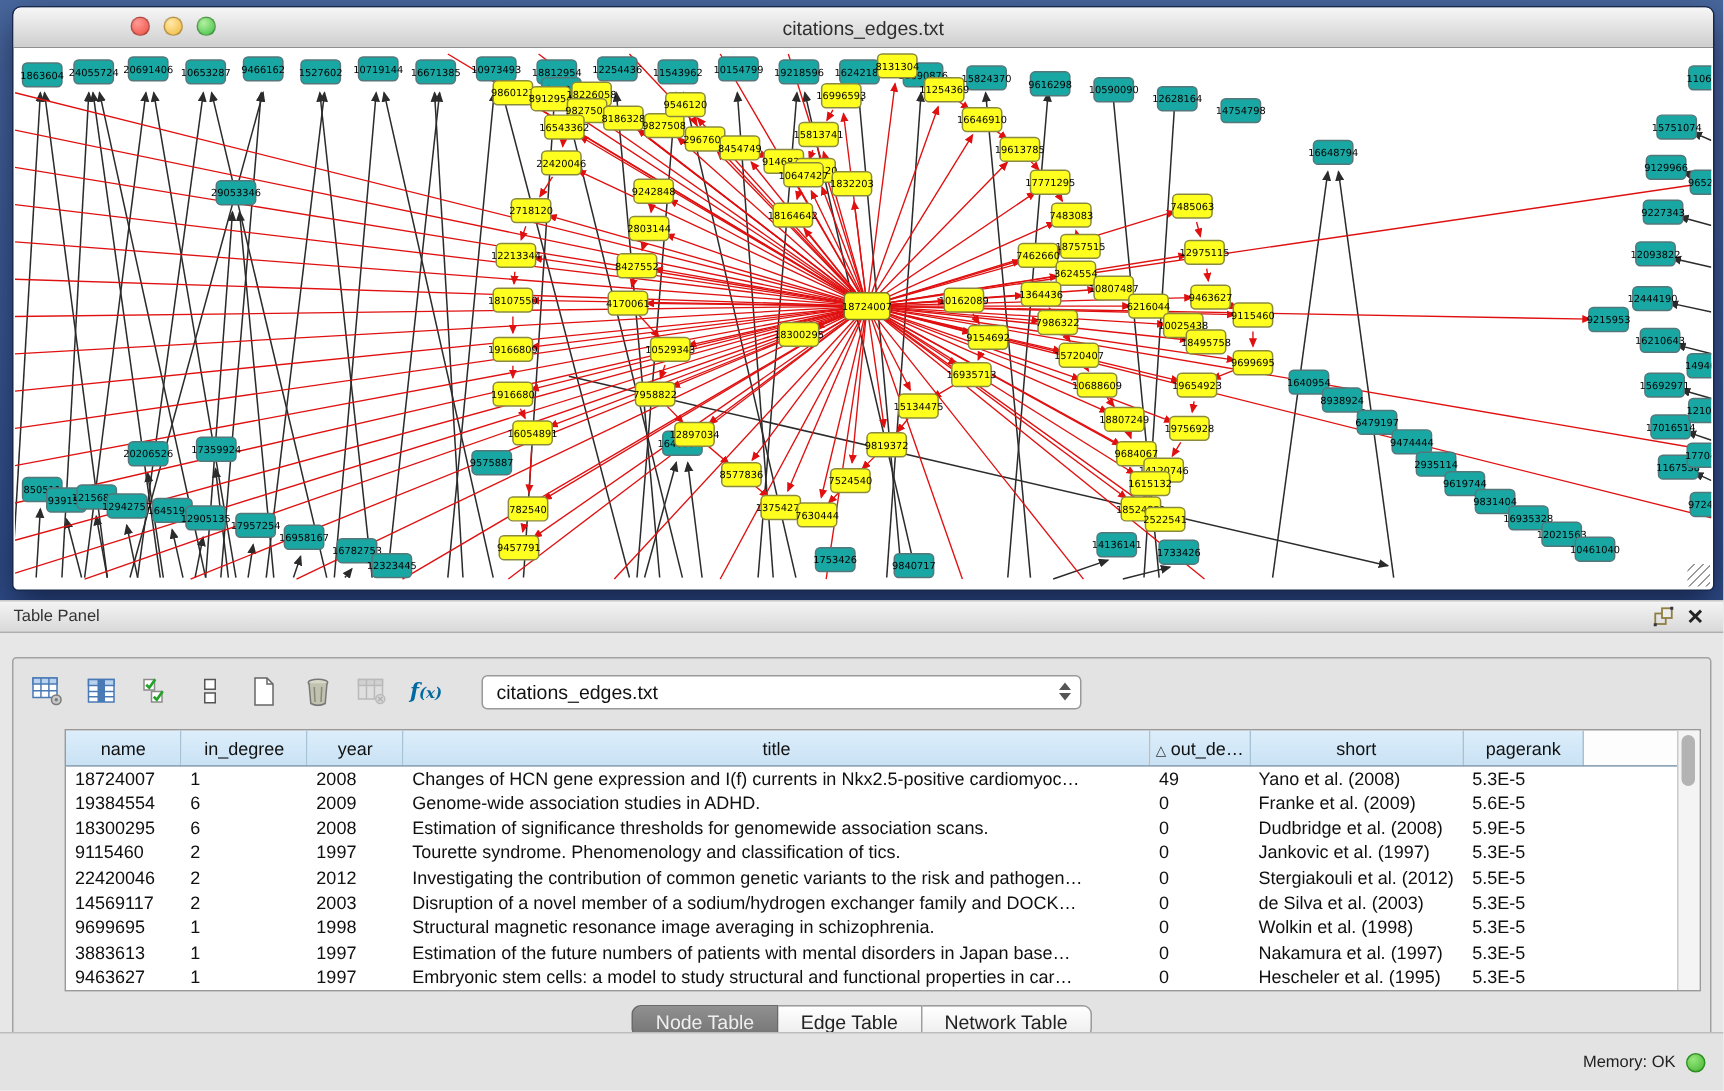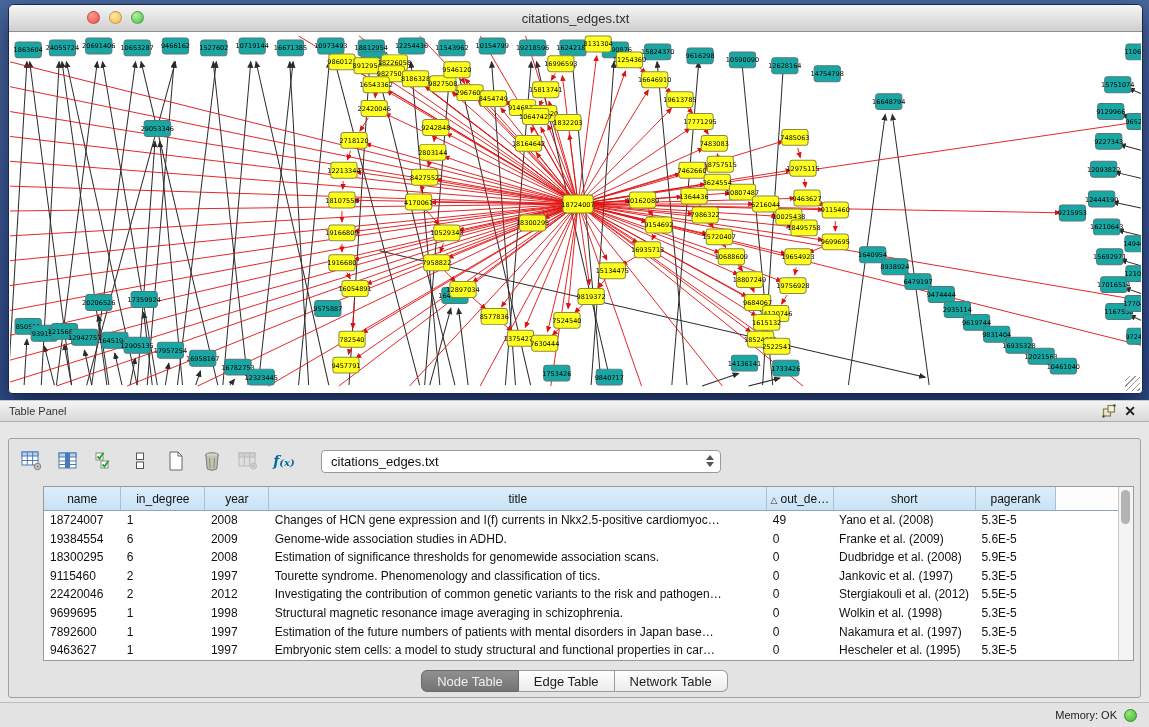--- a/index.html
+++ b/index.html
@@ -62,21 +62,21 @@
   .sort-tri{font-size:9px;margin-right:3px;color:#333;}
   tbody td{height:15px;line-height:15px;padding:0 2px 0 6px;white-space:nowrap;overflow:hidden;color:#101010;}
   .scroll{width:14px;border-left:1px solid #c9c9c9;background:#f4f4f4;position:relative;flex:none;}
   .thumb{position:absolute;top:3px;left:2px;width:9px;height:34px;border-radius:5px;background:#b3b3b3;}
   .tabsrow{position:absolute;bottom:5px;left:0;width:100%;display:flex;justify-content:center;}
   .seg{height:22px;line-height:22px;font-size:13px;padding:0 15px;
     background:linear-gradient(#ffffff,#ececec);border:1px solid #9c9c9c;border-left:none;color:#222;}
   .seg:first-child{border-left:1px solid #9c9c9c;border-radius:6px 0 0 6px;}
   .seg:last-child{border-radius:0 6px 6px 0;}
   .seg.sel{background:linear-gradient(#909090,#747474);color:#efefef;border-color:#6a6a6a;}
-  .statusbar{position:absolute;bottom:0;left:0;width:100%;height:25px;
+  .statusbar{position:absolute;bottom:0;left:0;width:100%;height:39px;
     border-top:1px solid #bdbdbd;background:#e3e3e3;box-sizing:border-box;
     display:flex;align-items:center;justify-content:flex-end;padding:0 12px;font-size:11px;color:#222;}
   .memdot{width:13px;height:13px;border-radius:50%;margin-left:7px;
     background:radial-gradient(circle at 35% 30%,#96e77c,#44b534);border:1px solid #2f8f22;box-sizing:border-box;}
 </style>
 </head>
 <body>
 
 <div class="desktop">
   <div class="netwin">
@@ -788,31 +788,41 @@
               <td>22420046</td>
               <td>2</td>
               <td>2012</td>
               <td>Investigating the contribution of common genetic variants to the risk and pathogen…</td>
               <td>0</td>
               <td>Stergiakouli et al. (2012)</td>
               <td>5.5E-5</td>
               <td></td>
             </tr>
             <tr>
+              <td>14569117</td>
+              <td>2</td>
+              <td>2003</td>
+              <td>Disruption of a novel member of a sodium/hydrogen exchanger family and DOCK…</td>
+              <td>0</td>
+              <td>de Silva et al. (2003)</td>
+              <td>5.3E-5</td>
+              <td></td>
+            </tr>
+            <tr>
               <td>9699695</td>
               <td>1</td>
               <td>1998</td>
               <td>Structural magnetic resonance image averaging in schizophrenia.</td>
               <td>0</td>
               <td>Wolkin et al. (1998)</td>
               <td>5.3E-5</td>
               <td></td>
             </tr>
             <tr>
-              <td>7892600</td>
+              <td>3883613</td>
               <td>1</td>
               <td>1997</td>
               <td>Estimation of the future numbers of patients with mental disorders in Japan base…</td>
               <td>0</td>
               <td>Nakamura et al. (1997)</td>
               <td>5.3E-5</td>
               <td></td>
             </tr>
             <tr>
               <td>9463627</td>

